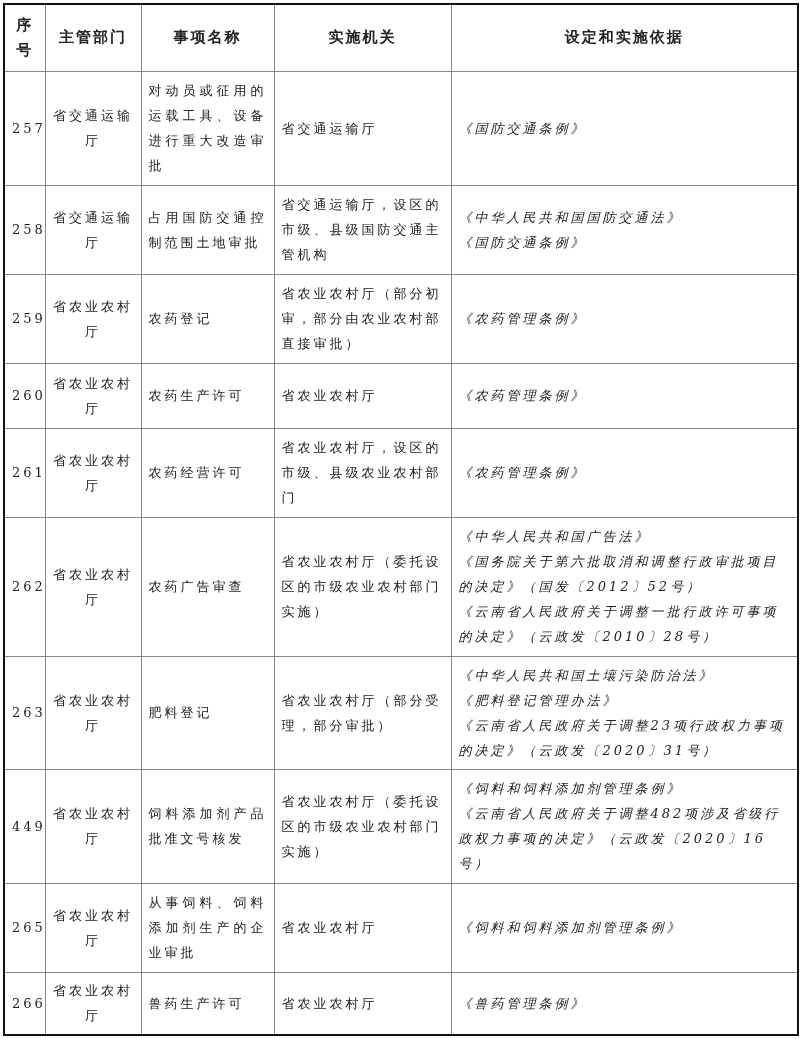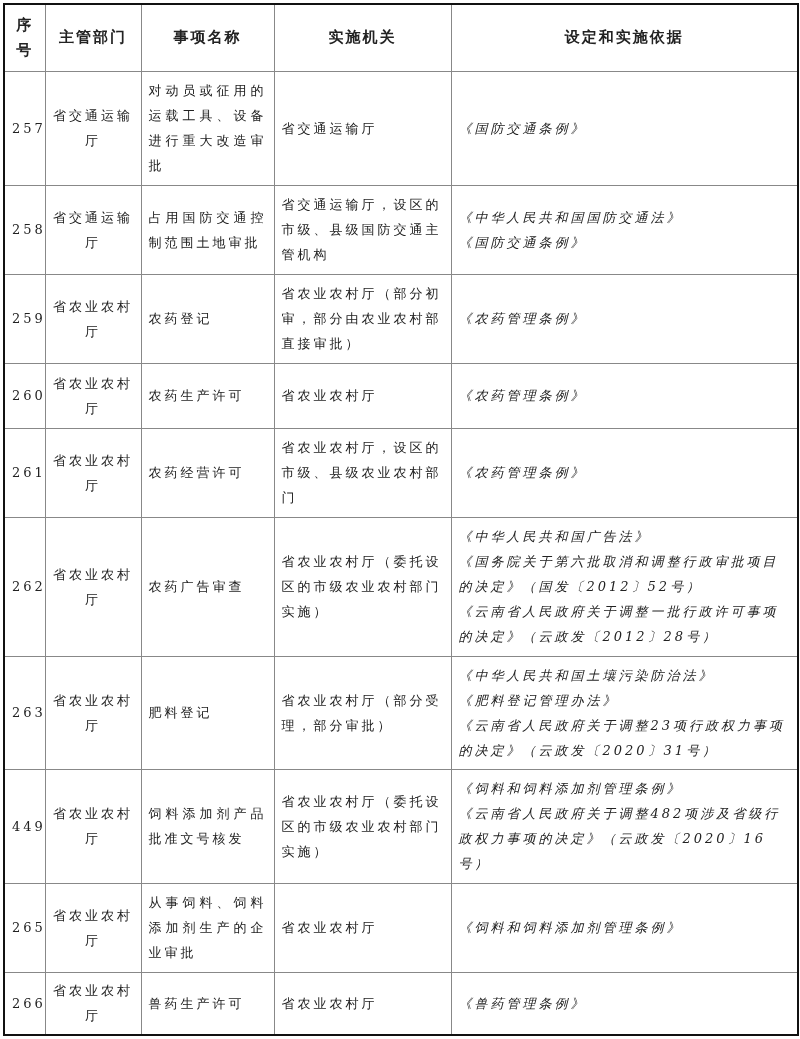--- a/index.html
+++ b/index.html
@@ -101,21 +101,21 @@
         </td>
       </tr>
       <tr style="height: 139px;">
         <td class="no">262</td>
         <td class="dept">省农业农村厅</td>
         <td class="item">农药广告审查</td>
         <td class="org">省农业农村厅（委托设区的市级农业农村部门实施）</td>
         <td class="basis">
           <div>《中华人民共和国广告法》</div>
           <div>《国务院关于第六批取消和调整行政审批项目的决定》（国发〔2012〕52号）</div>
-          <div>《云南省人民政府关于调整一批行政许可事项的决定》（云政发〔2012〕28号）</div>
+          <div>《云南省人民政府关于调整一批行政许可事项的决定》（云政发〔2010〕28号）</div>
         </td>
       </tr>
       <tr style="height: 113px;">
         <td class="no">263</td>
         <td class="dept">省农业农村厅</td>
         <td class="item">肥料登记</td>
         <td class="org">省农业农村厅（部分受理，部分审批）</td>
         <td class="basis">
           <div>《中华人民共和国土壤污染防治法》</div>
           <div>《肥料登记管理办法》</div>

